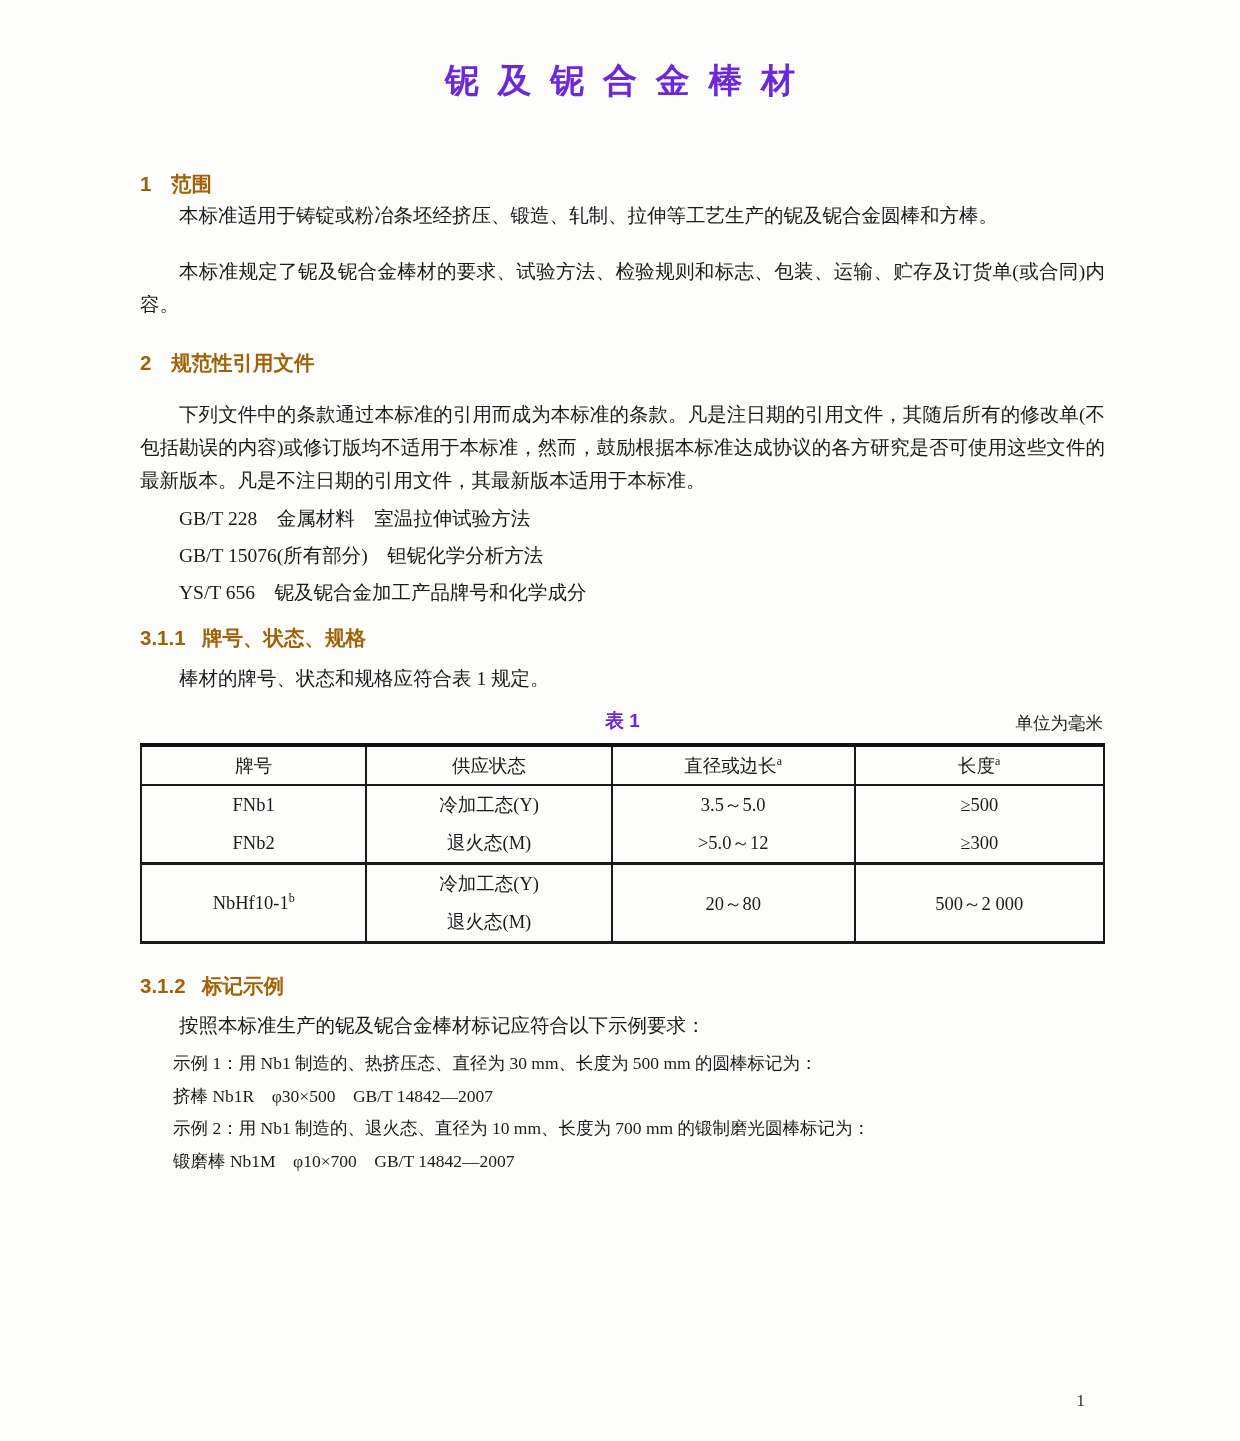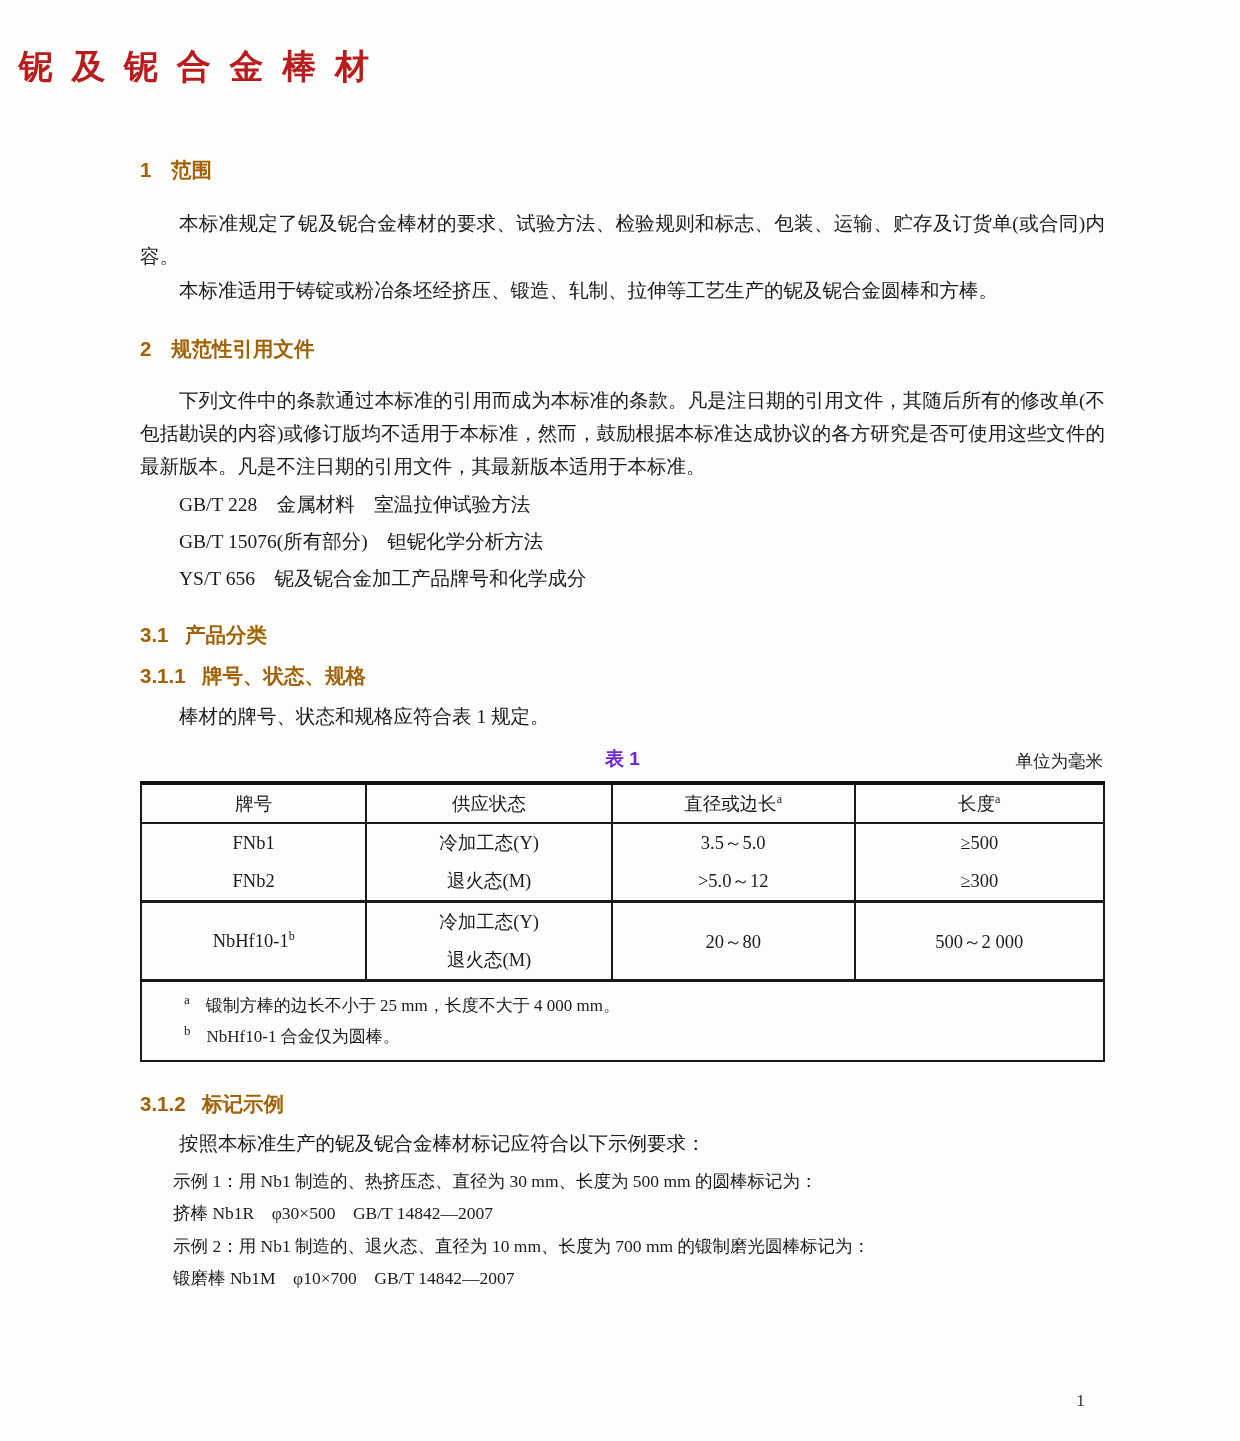--- a/index.html
+++ b/index.html
@@ -9,27 +9,28 @@
     position: relative;
     background: #fdfdfb;
     color: #1a1a1a;
     font-family: "Liberation Serif", serif;
     overflow: hidden;
   }
   .page { position: relative; width: 1240px; height: 1441px; }
   .content { margin: 0 135px 0 140px; position: relative; }
 
   .doc-title {
-    padding-top: 44px;
+    padding-top: 58px;
+    text-align: center;
     font-family: "Liberation Sans", sans-serif;
     font-weight: bold;
     font-size: 34px;
     letter-spacing: 0.55em;
     text-indent: 0.55em; 
-    color: #b91c1c;
+    color: #6d28d9;
   }
 
   .h-l1 {
     font-family: "Liberation Sans", sans-serif;
     font-weight: bold;
     font-size: 20.5px;
     color: #a16207;
   }
   .h-num { margin-right: 0.95em; }
   .h-num-sub { margin-right: 0.8em; }
@@ -88,36 +89,33 @@
 <body>
 
 <div class="page">
   <div class="doc-title">铌及铌合金棒材</div>
 
   <div class="content">
 
     <div class="h-l1 sec1-h">
       <span class="h-num">1</span><span>范围</span>
     </div>
+    <p class="para p-scope2">本标准适用于铸锭或粉冶条坯经挤压、锻造、轧制、拉伸等工艺生产的铌及铌合金圆棒和方棒。</p>
     <p class="para p-scope1">本标准规定了铌及铌合金棒材的要求、试验方法、检验规则和标志、包装、运输、贮存及订货单(或合同)内容。</p>
-    <p class="para p-scope2">本标准适用于铸锭或粉冶条坯经挤压、锻造、轧制、拉伸等工艺生产的铌及铌合金圆棒和方棒。</p>
 
     <div class="h-l1 sec2-h">
       <span class="h-num">2</span><span>规范性引用文件</span>
     </div>
     <p class="para p-refs">下列文件中的条款通过本标准的引用而成为本标准的条款。凡是注日期的引用文件，其随后所有的修改单(不包括勘误的内容)或修订版均不适用于本标准，然而，鼓励根据本标准达成协议的各方研究是否可使用这些文件的最新版本。凡是不注日期的引用文件，其最新版本适用于本标准。</p>
     <div class="ref-list">
       <div class="ref-item">GB/T 228　金属材料　室温拉伸试验方法</div>
       <div class="ref-item">GB/T 15076(所有部分)　钽铌化学分析方法</div>
       <div class="ref-item">YS/T 656　铌及铌合金加工产品牌号和化学成分</div>
     </div>
 
-    <div class="h-l1 sec31-h">
-      <span class="h-num-sub h-num">3.1</span><span>产品分类</span>
-    </div>
     <div class="h-l1 sec311-h">
       <span class="h-num-sub h-num">3.1.1</span><span>牌号、状态、规格</span>
     </div>
     <p class="para p-311">棒材的牌号、状态和规格应符合表 1 规定。</p>
 
     <div class="table-caption-row">
       <div class="table-caption">表 1</div>
       <div class="unit-note">单位为毫米</div>
     </div>
 
@@ -165,26 +163,20 @@
         <td><span>NbHf10-1</span><sup class="mark">b</sup></td>
         <td>
           <div class="stack2">
             <div>冷加工态(Y)</div>
             <div>退火态(M)</div>
           </div>
         </td>
         <td><span>20～80</span></td>
         <td><span>500～2 000</span></td>
       </tr>
-      <tr>
-        <td class="fn-cell" colspan="4">
-          <div class="fn-line"><span class="fn-marker">a</span><span>锻制方棒的边长不小于 25 mm，长度不大于 4 000 mm。</span></div>
-          <div class="fn-line"><span class="fn-marker">b</span><span>NbHf10-1 合金仅为圆棒。</span></div>
-        </td>
-      </tr>
     </tbody>
       </table>
 
     <div class="h-l1 sec312-h">
       <span class="h-num-sub h-num">3.1.2</span><span>标记示例</span>
     </div>
     <p class="para p-312">按照本标准生产的铌及铌合金棒材标记应符合以下示例要求：</p>
     <div class="examples">
       <div class="example-line">示例 1：用 Nb1 制造的、热挤压态、直径为 30 mm、长度为 500 mm 的圆棒标记为：</div>
       <div class="example-line">挤棒 Nb1R　φ30×500　GB/T 14842—2007</div>

